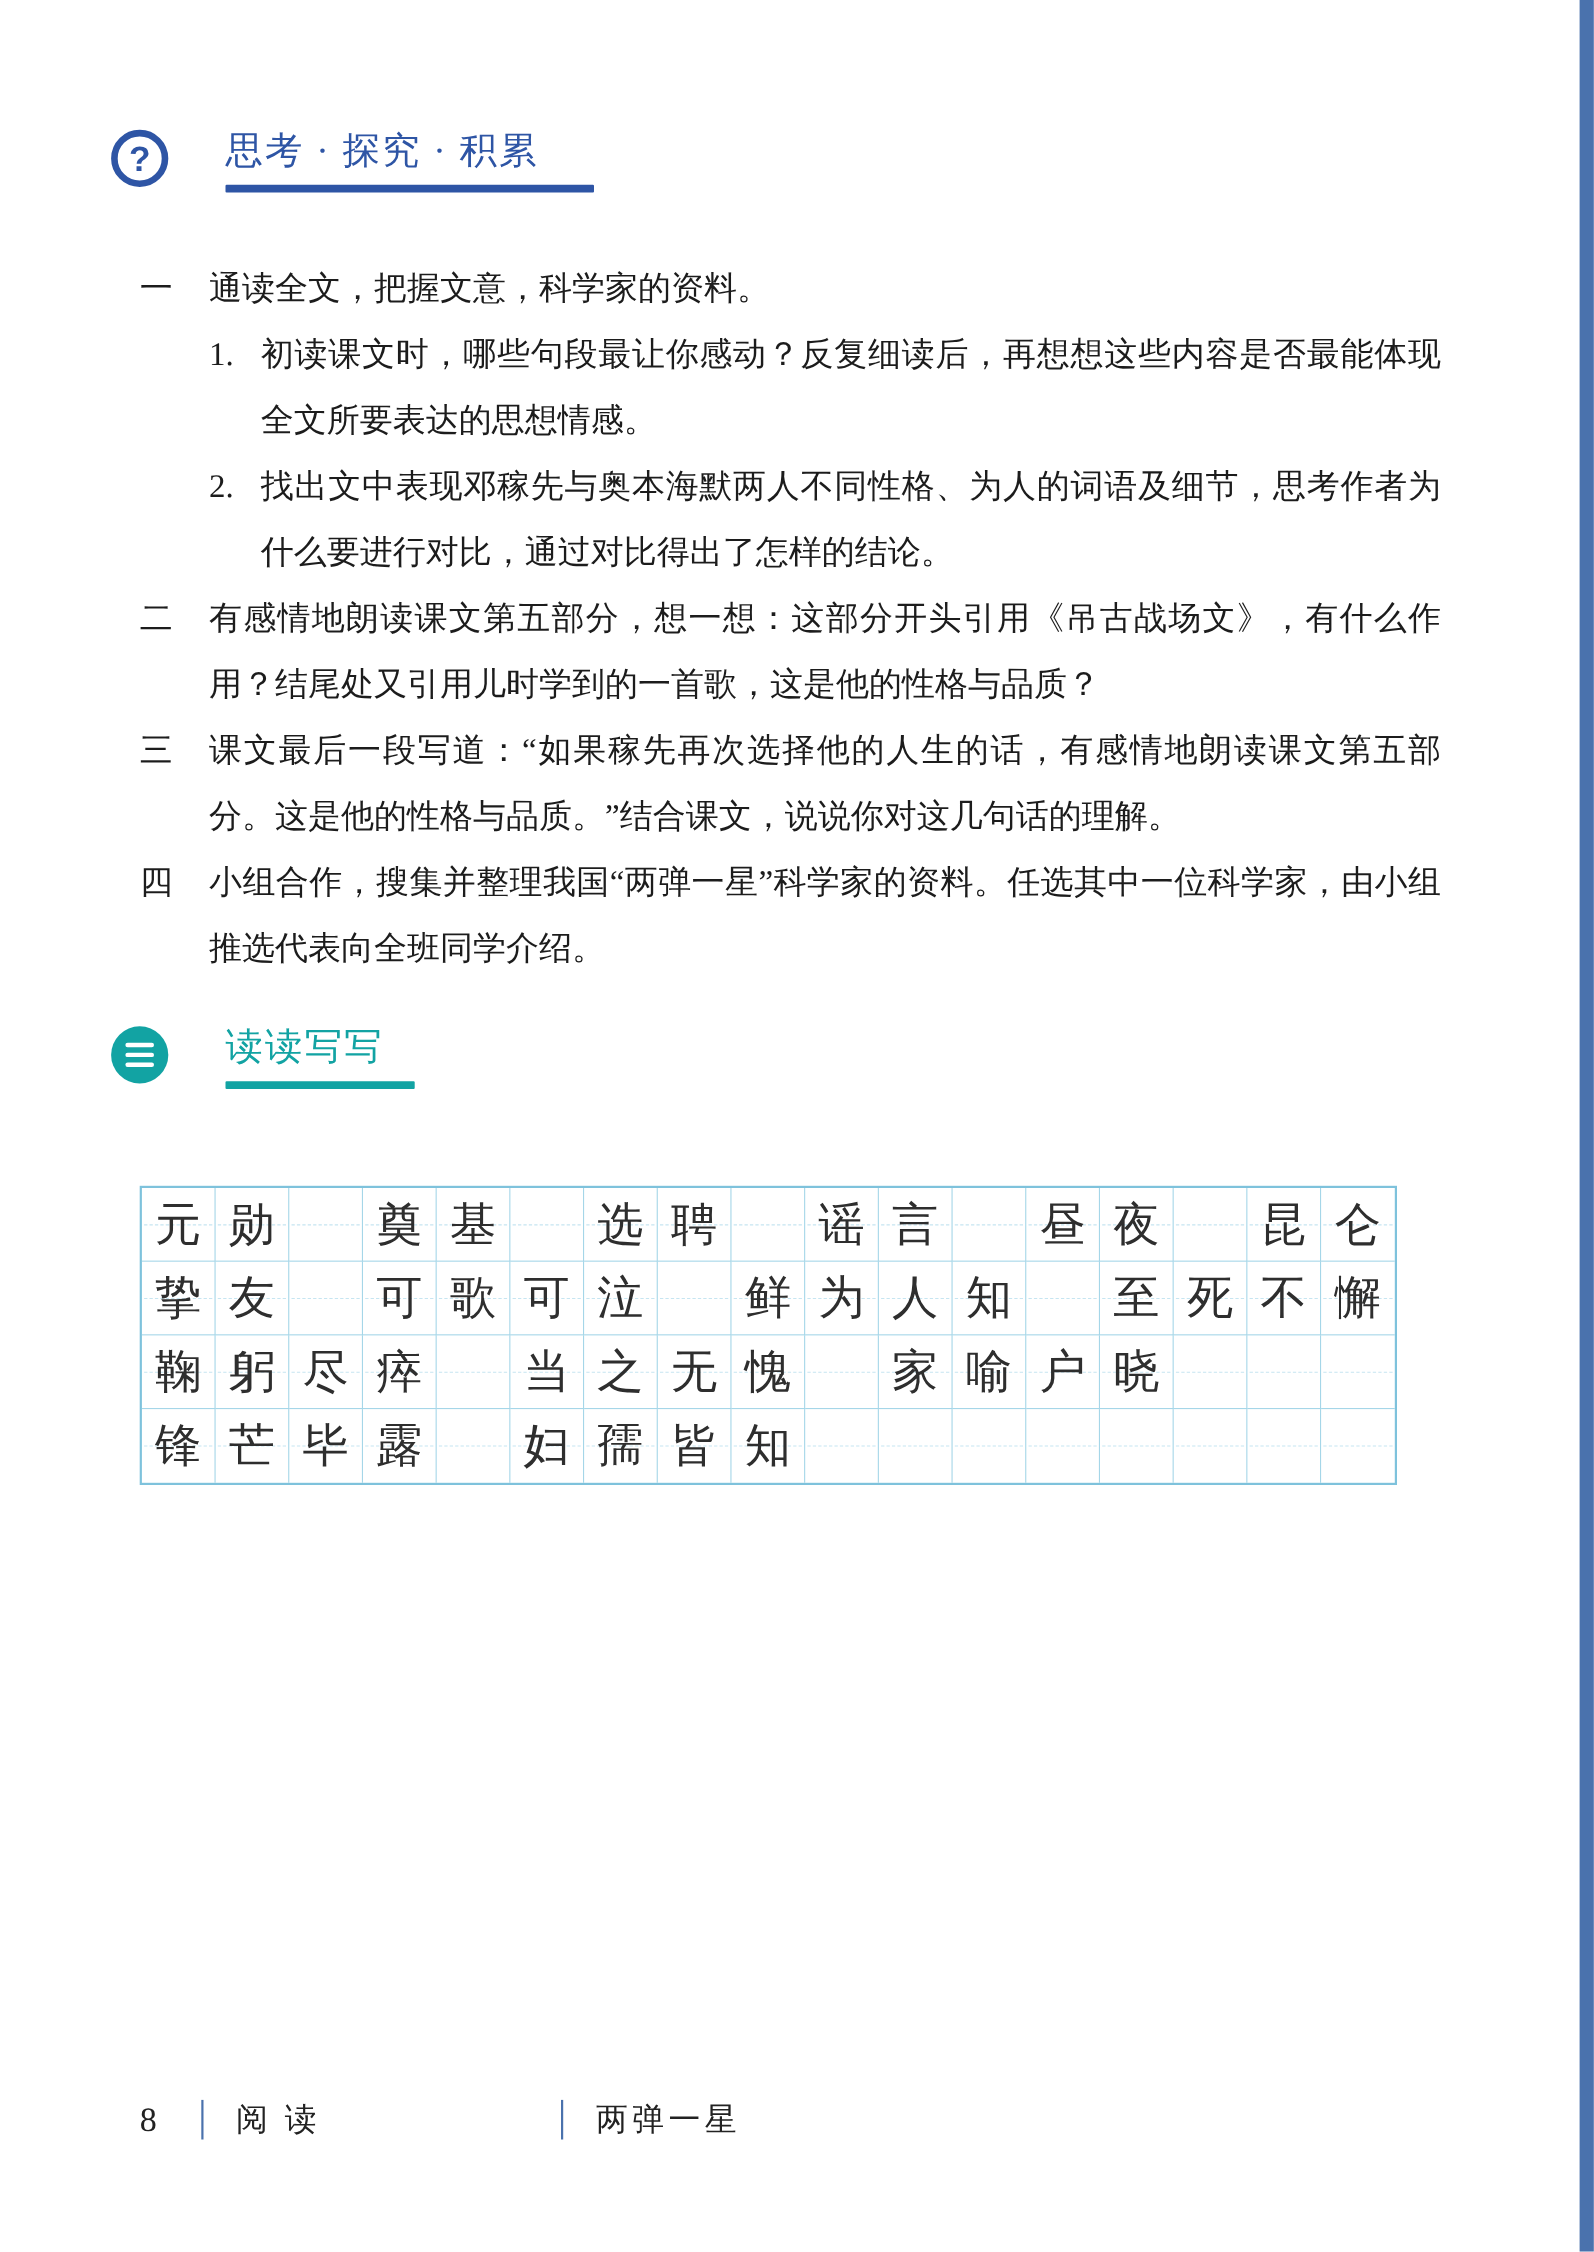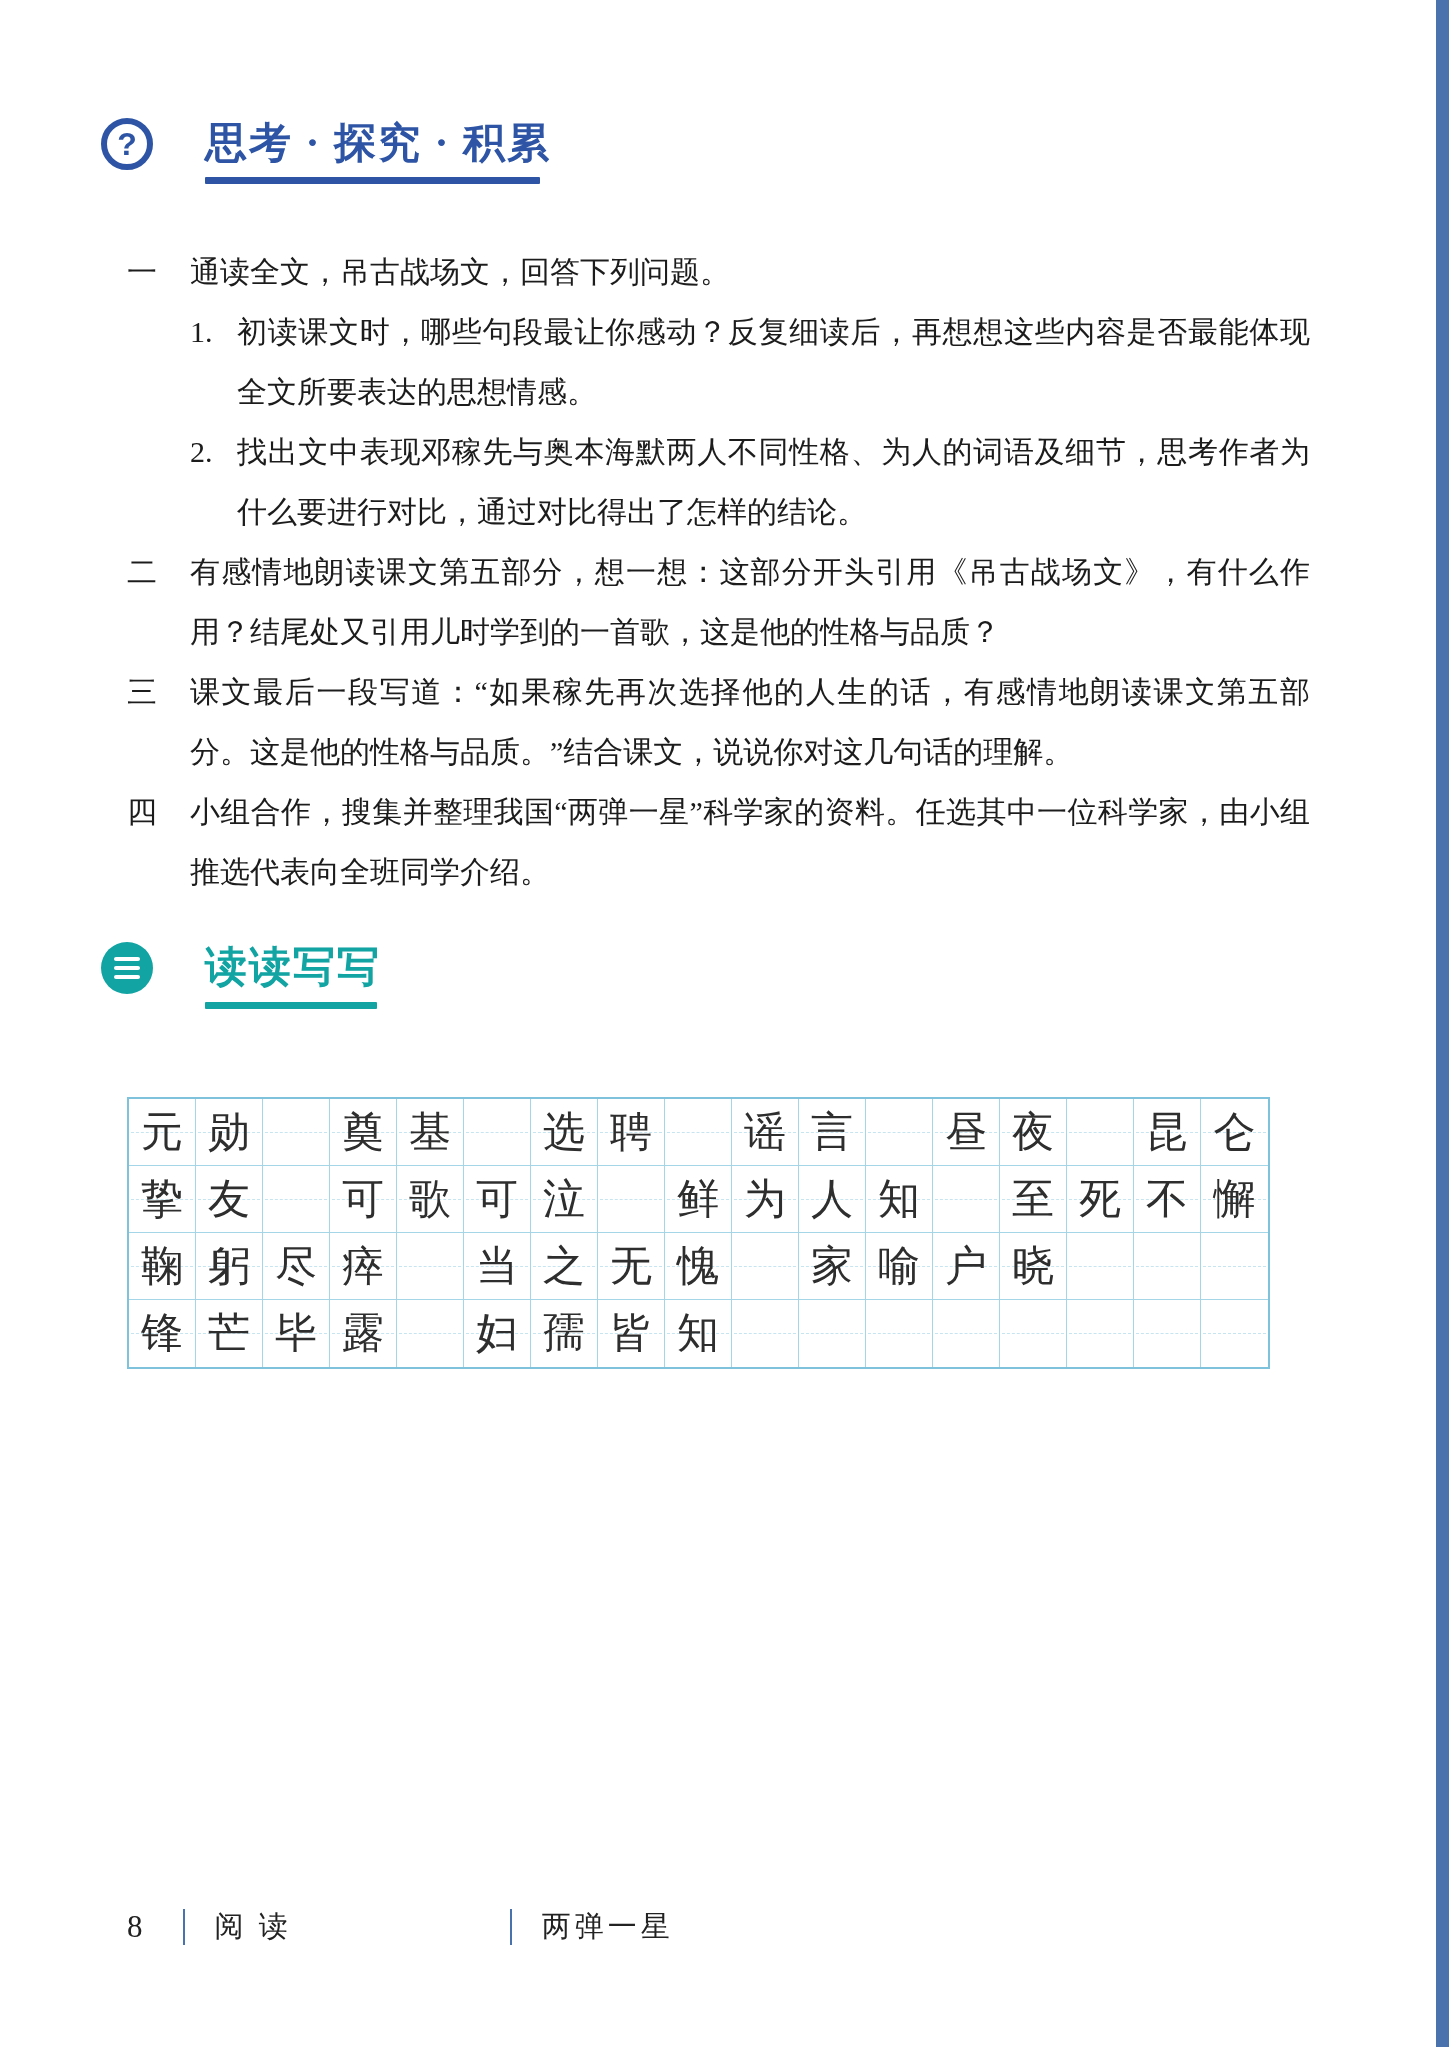--- a/index.html
+++ b/index.html
@@ -33,21 +33,21 @@
     font-weight:bold; font-size:32px;
     background:#fff;
   }
   .list-icon { background:#12a3a3; }
   .list-icon .bars {
     width:26px; height:4px; background:#ffffff; border-radius:2px;
     box-shadow:0 -9px 0 #ffffff, 0 9px 0 #ffffff;
   }
   .title-wrap { display:flex; flex-direction:column; }
   .sec-title {
-    font-size:42px; font-weight:bold; letter-spacing:2px; line-height:1.2;
+    font-size:34px; font-weight:normal; letter-spacing:2px; line-height:1.2;
     white-space:nowrap;
   }
   .sec-title.blue { color:#2e55a5; }
   .sec-title.teal { color:#12a3a3; }
   .underline { height:7px; margin-top:9px; border-radius:1px; }
   .underline.blue-bg { background:#2e55a5; width:335px; }
   .underline.teal-bg { background:#12a3a3; width:172px; }
 
   
   .questions { margin-top:58px; font-size:30px; line-height:60px; }
@@ -114,21 +114,21 @@
       <h2 class="sec-title blue">思考 · 探究 · 积累</h2>
       <div class="underline blue-bg"></div>
     </div>
   </header>
 
   <main class="questions">
 
     <div class="q-item">
       <span class="q-num">一</span>
       <div class="q-body">
-        <p class="q-text">通读全文，吊古战场文，回答下列问题。</p>
+        <p class="q-text">通读全文，把握文意，科学家的资料。</p>
         <div class="sub-item">
           <span class="sub-num">1.</span>
           <p class="q-text">初读课文时，哪些句段最让你感动？反复细读后，再想想这些内容是否最能体现全文所要表达的思想情感。</p>
         </div>
         <div class="sub-item">
           <span class="sub-num">2.</span>
           <p class="q-text">找出文中表现邓稼先与奥本海默两人不同性格、为人的词语及细节，思考作者为什么要进行对比，通过对比得出了怎样的结论。</p>
         </div>
       </div>
     </div>

